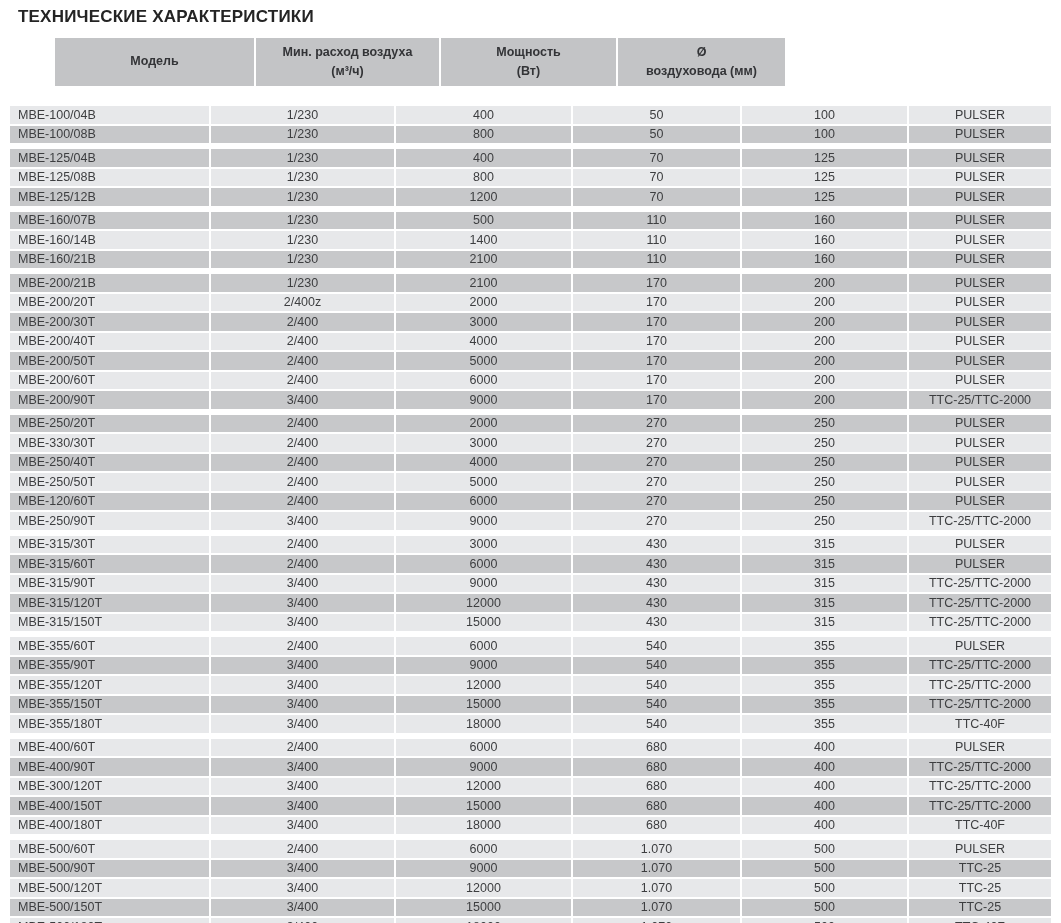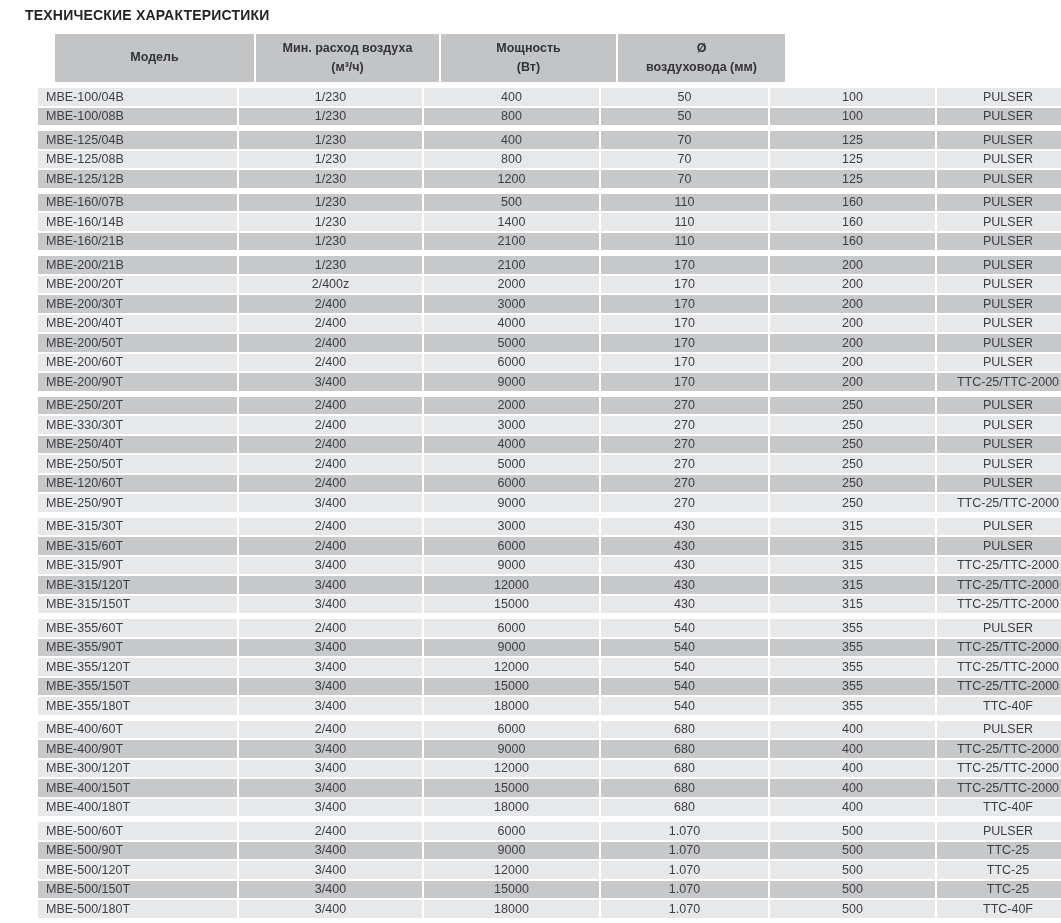--- a/index.html
+++ b/index.html
@@ -3,48 +3,48 @@
 <meta charset="utf-8">
 <style>
   * { box-sizing: border-box; margin: 0; padding: 0; }
   html, body { background: #ffffff; }
   body {
     font-family: "Liberation Sans", sans-serif;
     width: 1061px;
   }
   .page { padding: 5px 10px 0 10px; width: 1061px; }
   .title {
-    font-size: 14px;
+    font-size: 17px;
     font-weight: 700;
     color: var(--title-text, #242424);
     letter-spacing: 0.2px;
-    margin: 2px 0 11px 15px;
+    margin: 2px 0 11px 8px;
   }
   .spec-table { width: 1041px; }
   .header-row, .row {
     display: grid;
     grid-template-columns: 199px 183px 175px 167px 165px 142px;
     column-gap: 2px;
   }
-  .header-row { margin-bottom: 6px; padding-left: 45px; }
+  .header-row { margin-bottom: 20px; padding-left: 45px; }
   .hcell {
     background: var(--header-bg, #c3c4c6);
     height: 48px;
     display: flex;
     flex-direction: column;
     align-items: center;
     justify-content: center;
     gap: 5px;
     font-size: 12.5px;
     font-weight: 700;
     color: #333437;
     text-align: center;
     line-height: 1.1;
   }
-  .row { margin-bottom: 2px; margin-left: 28px; }
+  .row { margin-bottom: 2px; }
   .cell {
     height: 17.5px;
     display: flex;
     align-items: center;
     justify-content: center;
     font-size: 12.5px;
     color: var(--text, #3d3e40);
     background: var(--row-light, #e7e8ea);
     white-space: nowrap;
     overflow: hidden;

